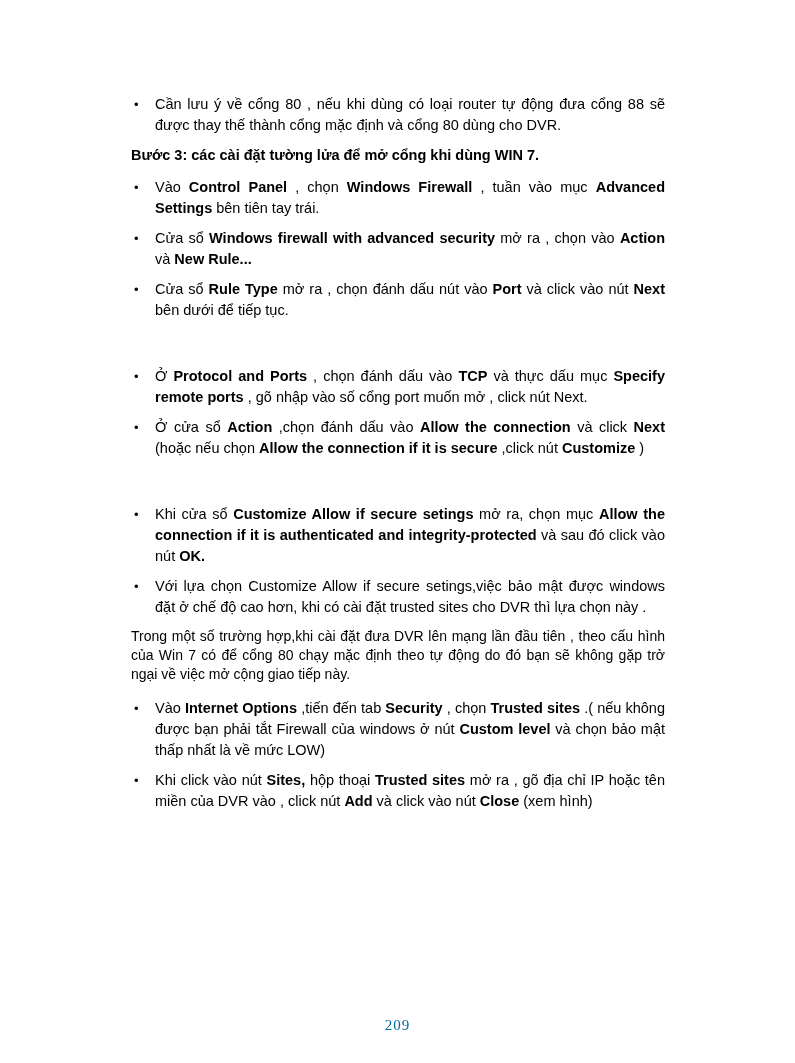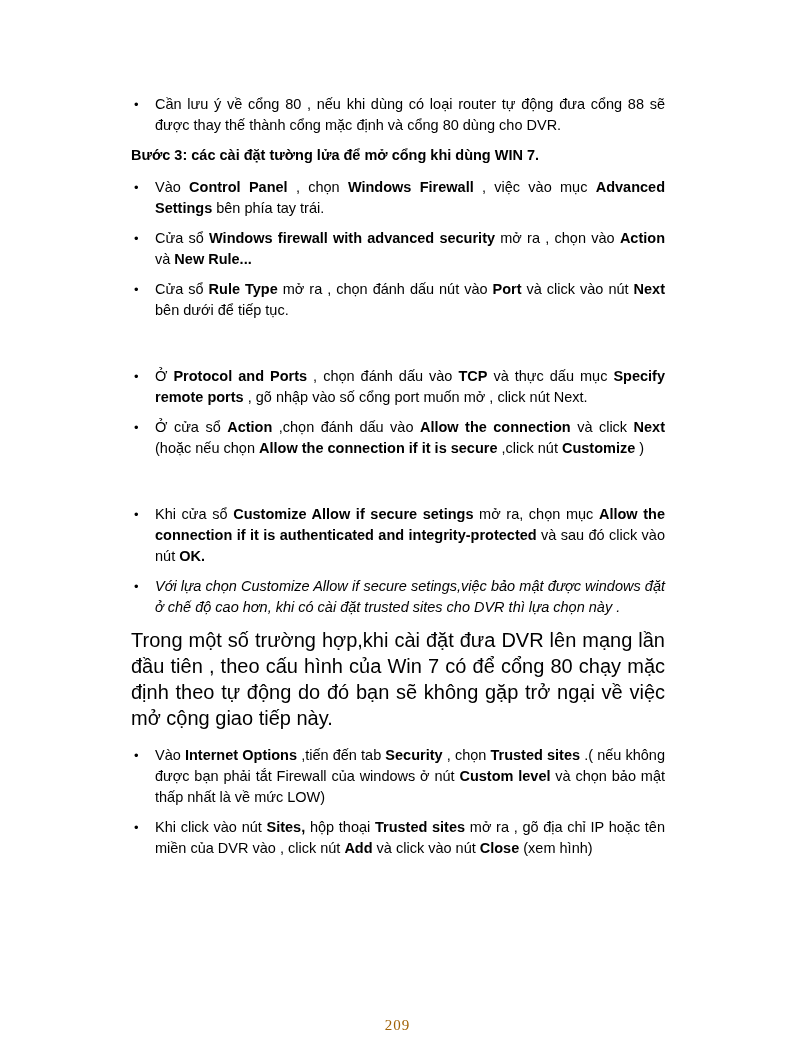--- a/index.html
+++ b/index.html
@@ -13,22 +13,22 @@
     font-family: "Liberation Sans", sans-serif;
     overflow: hidden;
   }
   .content {
     position: absolute;
     left: 131px;
     top: 94px;
     width: 534px;
   }
   .para {
-    font-size: 20px;
-    line-height: 26px;
+    font-size: 14px;
+    line-height: 19px;
     text-align: justify;
   }
   .heading {
     font-weight: bold;
     font-size: 14.5px;
     line-height: 20px;
     white-space: pre-wrap;
     margin-top: 5px;
   }
   .heading + .bullet { margin-top: 12px; }
@@ -42,50 +42,50 @@
   }
   .bullet .dot {
     flex: 0 0 24px;
     width: 24px;
     font-size: 13px;
     line-height: 21px;
     text-align: left;
     padding-left: 3px;
   }
   .bullet .btext { flex: 1 1 auto; }
-  .bullet.italic .btext { font-style: italic; }
+  .bullet.italic .btext { }
   .b { font-weight: bold; }
   .gap { height: 36px; }
   .footer {
     position: absolute;
     left: 0;
     right: 0;
     top: 1016px;
     text-align: center;
   }
   .pagenum {
     font-family: "Liberation Serif", serif;
     font-size: 15px;
-    color: #a16207;
+    color: #0369a1;
     letter-spacing: 1px;
   }
 </style>
 </head>
 <body>
 
 <div class="page">
   <div class="content">
       <div class="bullet">
         <span class="dot">•</span>
         <span class="btext"><span>Cần lưu ý về cổng 80 , nếu khi dùng có loại router tự động đưa cổng 88 sẽ được thay thế thành cổng mặc định và cổng 80 dùng cho DVR.</span></span>
       </div>
       <div class="heading"><span class="b">Bước 3: các cài đặt tường lửa để mở cổng khi dùng WIN 7.</span></div>
       <div class="bullet">
         <span class="dot">•</span>
-        <span class="btext"><span>Vào </span><span class="b">Control Panel</span><span> , chọn </span><span class="b">Windows Firewall</span><span> , việc vào mục </span><span class="b">Advanced Settings</span><span> bên phía tay trái.</span></span>
+        <span class="btext"><span>Vào </span><span class="b">Control Panel</span><span> , chọn </span><span class="b">Windows Firewall</span><span> , tuần vào mục </span><span class="b">Advanced Settings</span><span> bên tiên tay trái.</span></span>
       </div>
       <div class="bullet">
         <span class="dot">•</span>
         <span class="btext"><span>Cửa sổ </span><span class="b">Windows firewall with advanced security</span><span> mở ra , chọn vào </span><span class="b">Action</span><span> và </span><span class="b">New Rule...</span></span>
       </div>
       <div class="bullet">
         <span class="dot">•</span>
         <span class="btext"><span>Cửa sổ </span><span class="b">Rule Type</span><span> mở ra ,  chọn đánh dấu nút vào </span><span class="b">Port</span><span> và click vào nút </span><span class="b">Next</span><span> bên dưới để tiếp tục.</span></span>
       </div>
       <div class="gap"></div>

